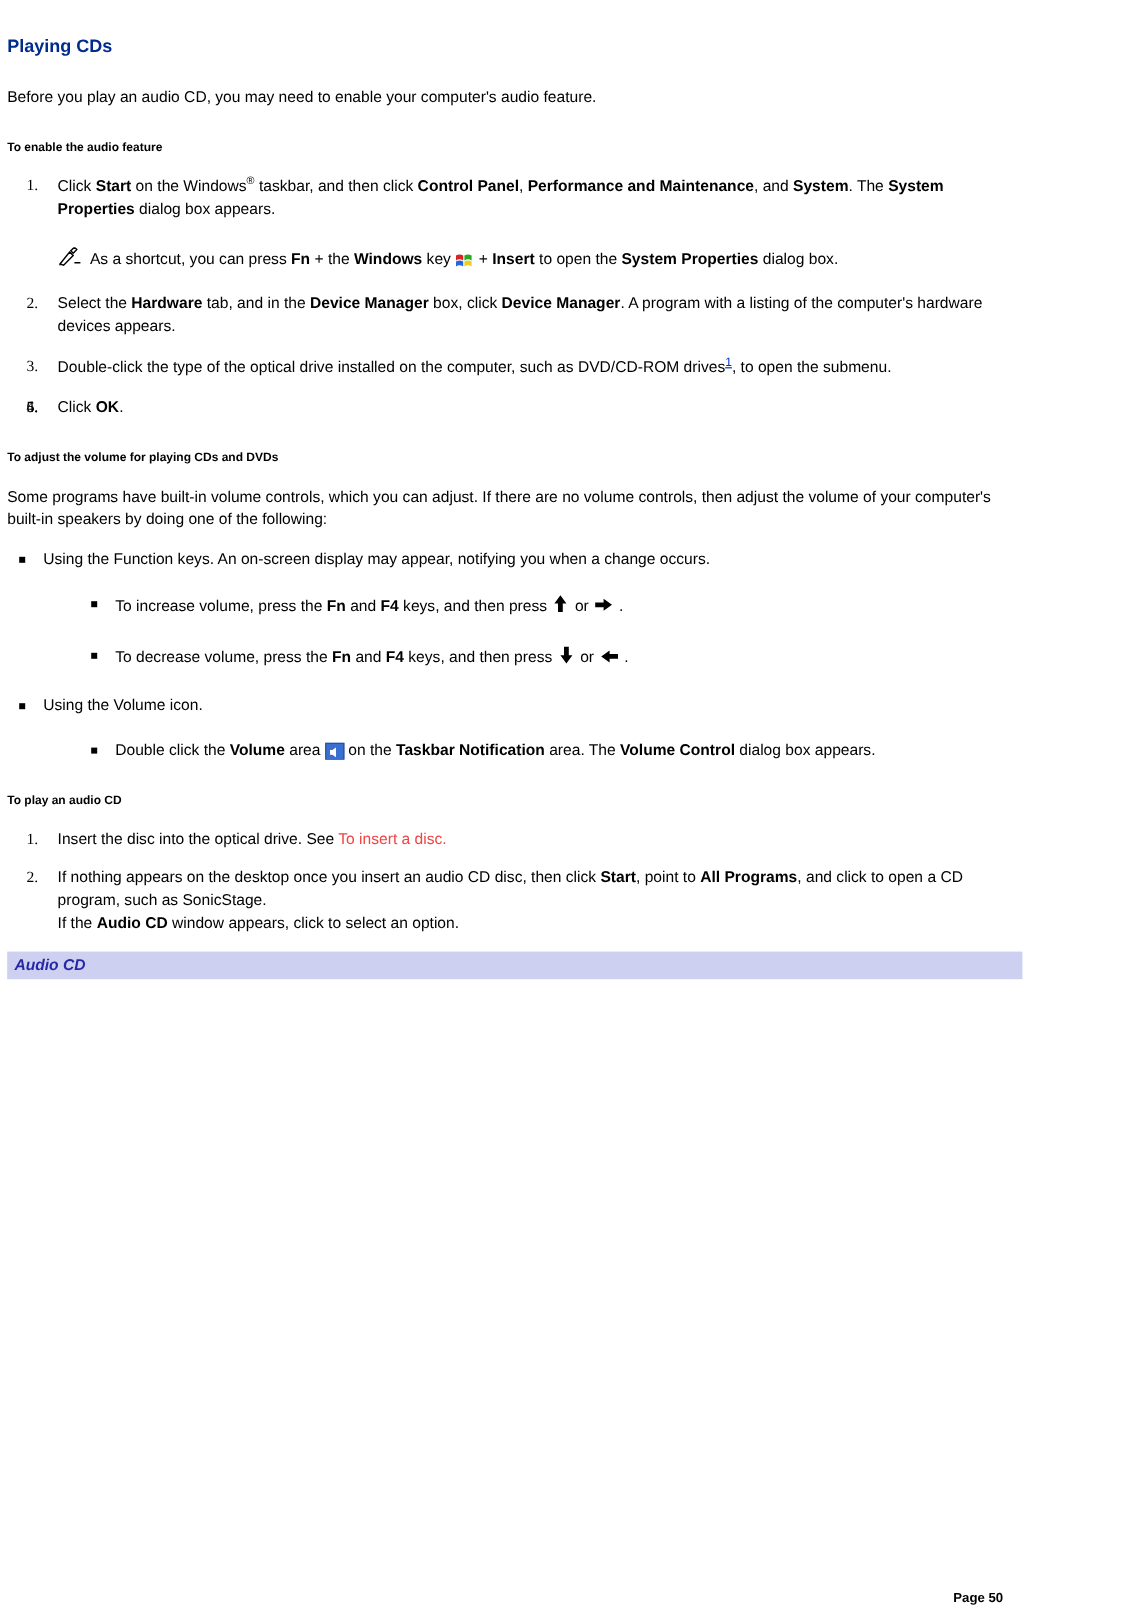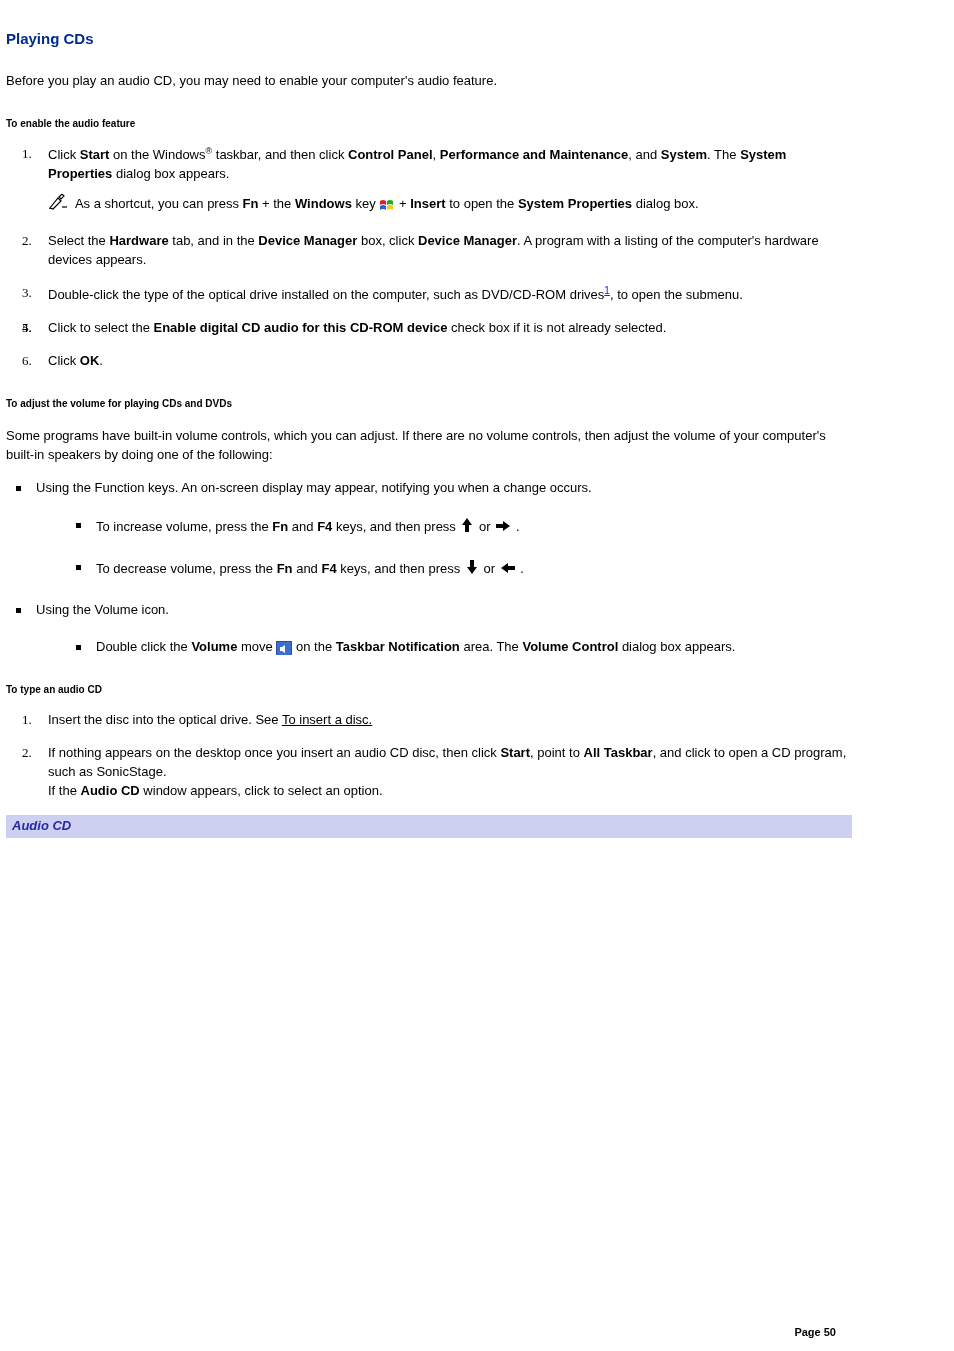--- a/index.html
+++ b/index.html
@@ -79,34 +79,33 @@
   ul.sub > li::before {
     content: "";
     position: absolute;
     left: 10px;
     top: 7px;
     width: 5px;
     height: 5px;
     background: #000;
   }
   .note-box {
-    margin: 10px 0 16px 0;
+    margin: 22px 0 16px 0;
   }
   .pencil-icon {
     display: inline-block;
     vertical-align: middle;
     margin-right: 4px;
   }
   .reg {
     font-size: 9px;
     vertical-align: super;
   }
   .link {
-    color: #000000;
-    text-decoration: underline;
+    color: #ef4444;
     cursor: pointer;
   }
   .footnote-mark {
     color: #0033cc;
     font-size: 10px;
     text-decoration: underline;
     vertical-align: super;
   }
   .caption-bar {
     background: #cdd0f0;
@@ -187,23 +186,20 @@
       <span class="num">3.</span>
       <span>
         <span>Double-click the type of the optical drive installed on the computer, such as DVD/CD-ROM drives</span><a class="footnote-mark">1</a><span>, to open the submenu.</span>
       </span>
     </li>
     <li>
       <span class="num">4.</span>
     </li>
     <li>
       <span class="num">5.</span>
-      <span>
-        <span>Click to select the </span><b>Enable digital CD audio for this CD-ROM device</b><span> check box if it is not already selected.</span>
-      </span>
     </li>
     <li>
       <span class="num">6.</span>
       <span>
         <span>Click </span><b>OK</b><span>.</span>
       </span>
     </li>
   </ol>
 
   <div class="section-heading">To adjust the volume for playing CDs and DVDs</div>
@@ -234,46 +230,46 @@
               <path d="M2 8 L9 3 L9 6 L16 6 L16 10 L9 10 L9 13 Z" fill="#000"></path>
             </svg>
           <span> .</span>
         </li>
       </ul>
     </li>
     <li>
       <span>Using the Volume icon.</span>
       <ul class="sub">
         <li>
-          <span>Double click the </span><b>Volume</b><span> move </span>
+          <span>Double click the </span><b>Volume</b><span> area </span>
           <span class="inline-icon vol-icon">
             <svg width="14" height="12" viewBox="0 0 14 12">
                 <rect x="0" y="0" width="14" height="12" fill="#3a6fcf"></rect>
                 <path d="M3 4 L5 4 L8 2 L8 10 L5 8 L3 8 Z" fill="#fff"></path>
               </svg>
           </span>
           <span> on the </span><b>Taskbar Notification</b><span> area. The </span><b>Volume Control</b><span> dialog box appears.</span>
         </li>
       </ul>
     </li>
   </ul>
 
-  <div class="section-heading">To type an audio CD</div>
+  <div class="section-heading">To play an audio CD</div>
 
   <ol>
     <li>
       <span class="num">1.</span>
       <span>
         <span>Insert the disc into the optical drive. See </span><a class="link">To insert a disc.</a>
       </span>
     </li>
     <li>
       <span class="num">2.</span>
       <span>
-        <span>If nothing appears on the desktop once you insert an audio CD disc, then click </span><b>Start</b><span>, point to </span><b>All Taskbar</b><span>, and click to open a CD program, such as SonicStage.</span><br>
+        <span>If nothing appears on the desktop once you insert an audio CD disc, then click </span><b>Start</b><span>, point to </span><b>All Programs</b><span>, and click to open a CD program, such as SonicStage.</span><br>
         <span>If the </span><b>Audio CD</b><span> window appears, click to select an option.</span>
       </span>
     </li>
   </ol>
 
   <div class="caption-bar">Audio CD</div>
 
   <div class="page-num">Page 50</div>
 </div>
 

